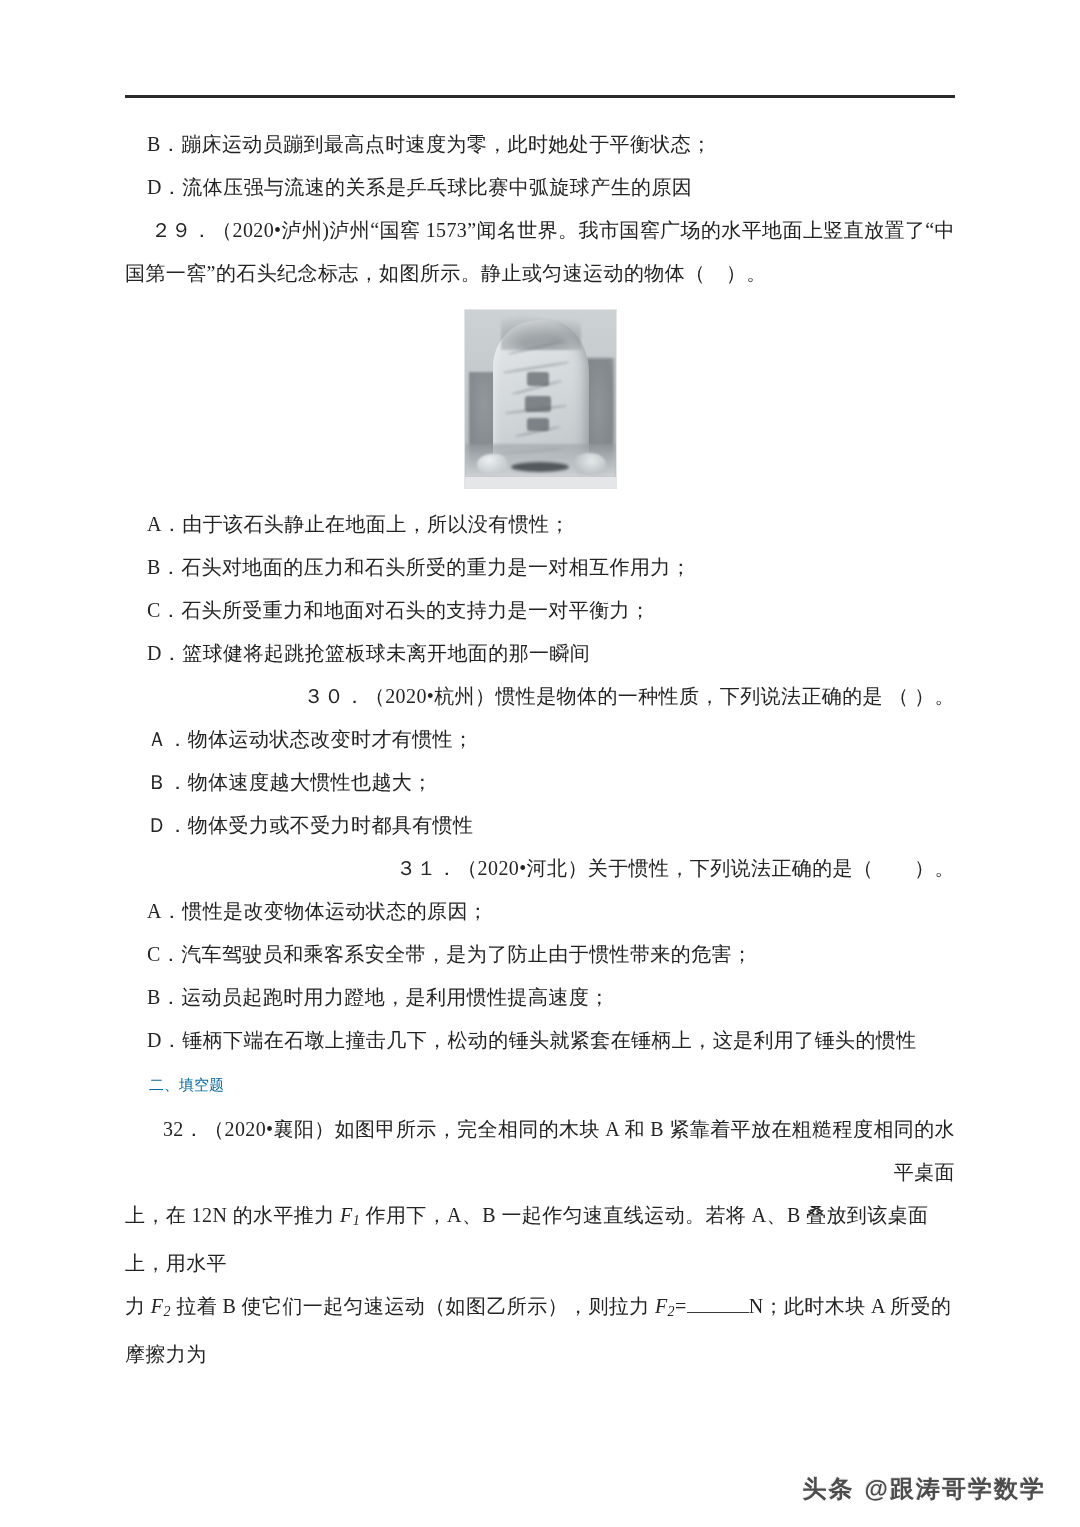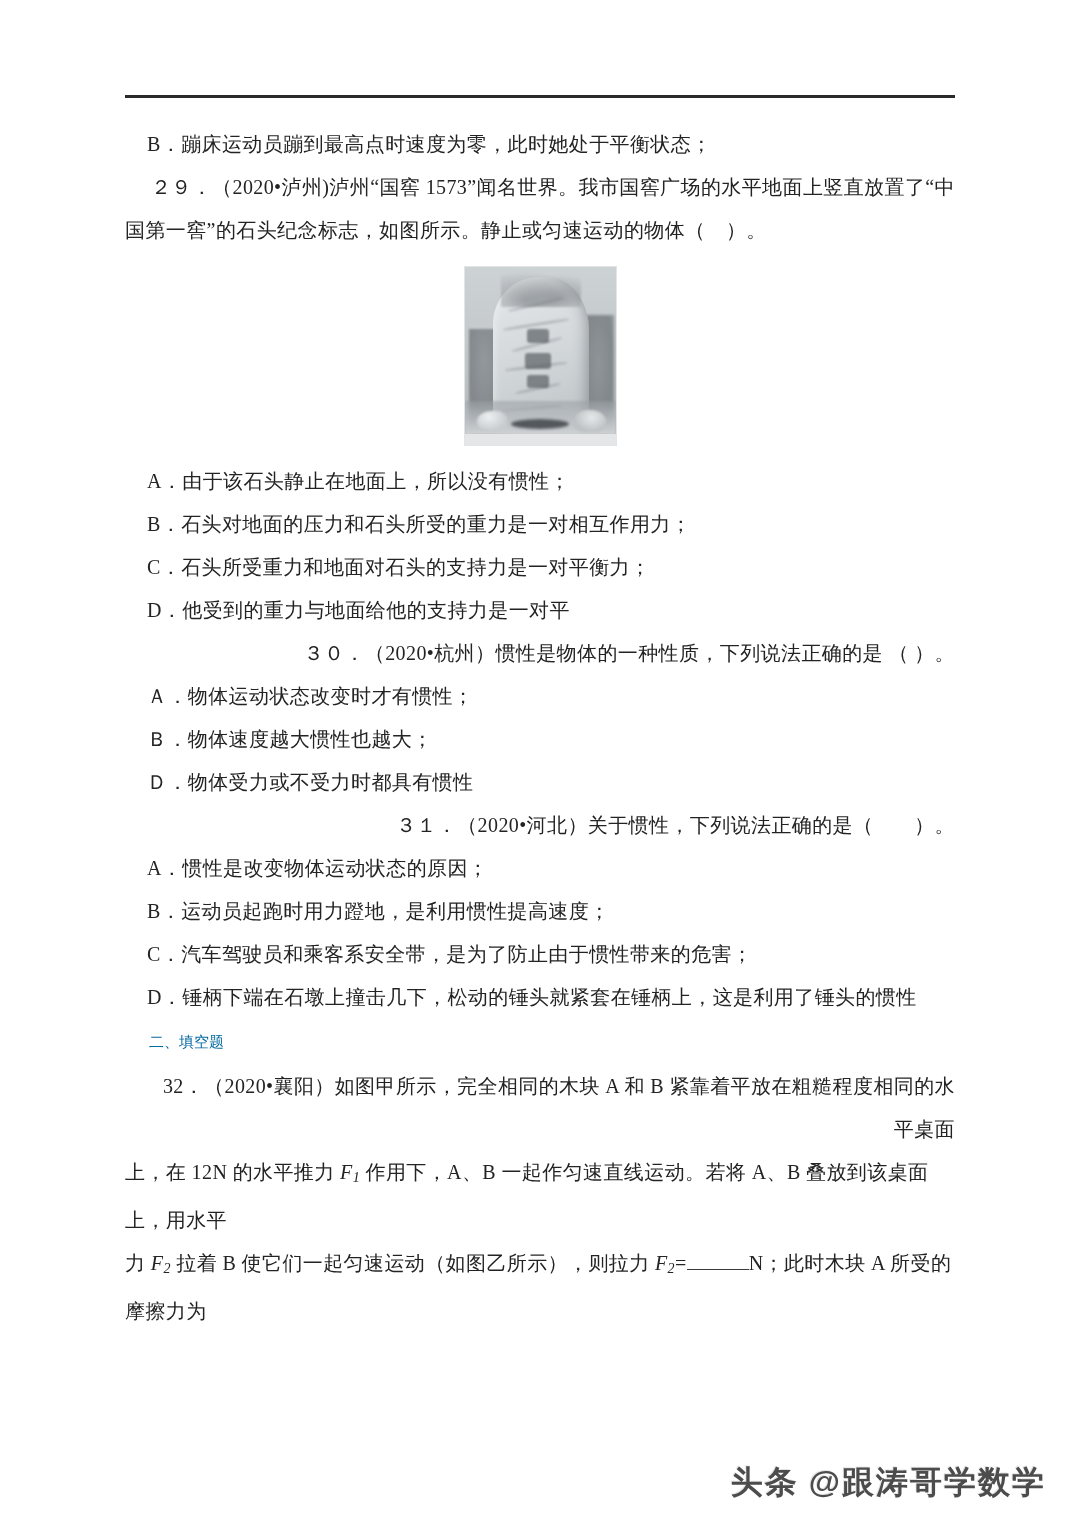--- a/index.html
+++ b/index.html
@@ -233,40 +233,41 @@
     vertical-align: -0.22em;
     font-style: italic;
   }
 
   
   .watermark {
     position: absolute;
     right: 34px;
     bottom: 22px;
     font-family: "Liberation Sans", "DejaVu Sans", sans-serif;
-    font-size: 32px;
+    font-size: 24px;
     font-weight: 700;
     letter-spacing: 2px;
     color: #3d3d3d;
     text-shadow: 1px 1px 0 rgba(255,255,255,.9), -1px -1px 0 rgba(0,0,0,.12);
     opacity: .92;
     white-space: nowrap;
   }
   .watermark .wm-brand { margin-right: 10px; }
 </style>
 </head>
 <body>
 
 <div class="page">
 
   <div class="header-rule"></div>
 
   <div class="content">
 
     <div class="line opt">B．蹦床运动员蹦到最高点时速度为零，此时她处于平衡状态；</div>
+    <div class="line opt">D．流体压强与流速的关系是乒乓球比赛中弧旋球产生的原因</div>
 
     <div class="line q-head">２９．（2020•泸州)泸州“国窖 1573”闻名世界。我市国窖广场的水平地面上竖直放置了“中</div>
     <div class="line cont">国第一窖”的石头纪念标志，如图所示。静止或匀速运动的物体（　）。</div>
 
     <div class="figure-wrap">
       <div class="figure">
         <div class="fig-bg"></div>
         <div class="fig-left-dark"></div>
         <div class="fig-right-dark"></div>
         <div class="fig-stone"></div>
@@ -284,31 +285,31 @@
         <div class="fig-rock-l"></div>
         <div class="fig-rock-r"></div>
         <div class="fig-shadow"></div>
         <div class="fig-bottom-strip"></div>
       </div>
     </div>
 
     <div class="line opt">A．由于该石头静止在地面上，所以没有惯性；</div>
     <div class="line opt">B．石头对地面的压力和石头所受的重力是一对相互作用力；</div>
     <div class="line opt">C．石头所受重力和地面对石头的支持力是一对平衡力；</div>
-    <div class="line opt">D．他受到的重力与地面给他的支持力是一对平</div>
+    <div class="line opt">D．篮球健将起跳抢篮板球未离开地面的那一瞬间</div>
 
     <div class="line q-head">３０．（2020•杭州）惯性是物体的一种性质，下列说法正确的是 （ ）。</div>
     <div class="line opt">Ａ．物体运动状态改变时才有惯性；</div>
     <div class="line opt">Ｂ．物体速度越大惯性也越大；</div>
     <div class="line opt">Ｄ．物体受力或不受力时都具有惯性</div>
 
     <div class="line q-head">３１．（2020•河北）关于惯性，下列说法正确的是（　　）。</div>
     <div class="line opt">A．惯性是改变物体运动状态的原因；</div>
+    <div class="line opt">C．汽车驾驶员和乘客系安全带，是为了防止由于惯性带来的危害；</div>
     <div class="line opt">B．运动员起跑时用力蹬地，是利用惯性提高速度；</div>
-    <div class="line opt">C．汽车驾驶员和乘客系安全带，是为了防止由于惯性带来的危害；</div>
     <div class="line opt">D．锤柄下端在石墩上撞击几下，松动的锤头就紧套在锤柄上，这是利用了锤头的惯性</div>
 
     <div class="section-head">二、填空题</div>
 
     <div class="line q-head">32．（2020•襄阳）如图甲所示，完全相同的木块 A 和 B 紧靠着平放在粗糙程度相同的水平桌面</div>
     <div class="line cont"><span>上，在 12N 的水平推力 </span><var><span>F</span><sub>1</sub></var><span> 作用下，A、B 一起作匀速直线运动。若将 A、B 叠放到该桌面上，用水平</span></div>
     <div class="line cont"><span>力 </span><var><span>F</span><sub>2</sub></var><span> 拉着 B 使它们一起匀速运动（如图乙所示），则拉力 </span><var><span>F</span><sub>2</sub></var><span>=</span><span class="blank blank-med"></span><span>N；此时木块 A 所受的摩擦力为</span></div>
 
   </div>
 

